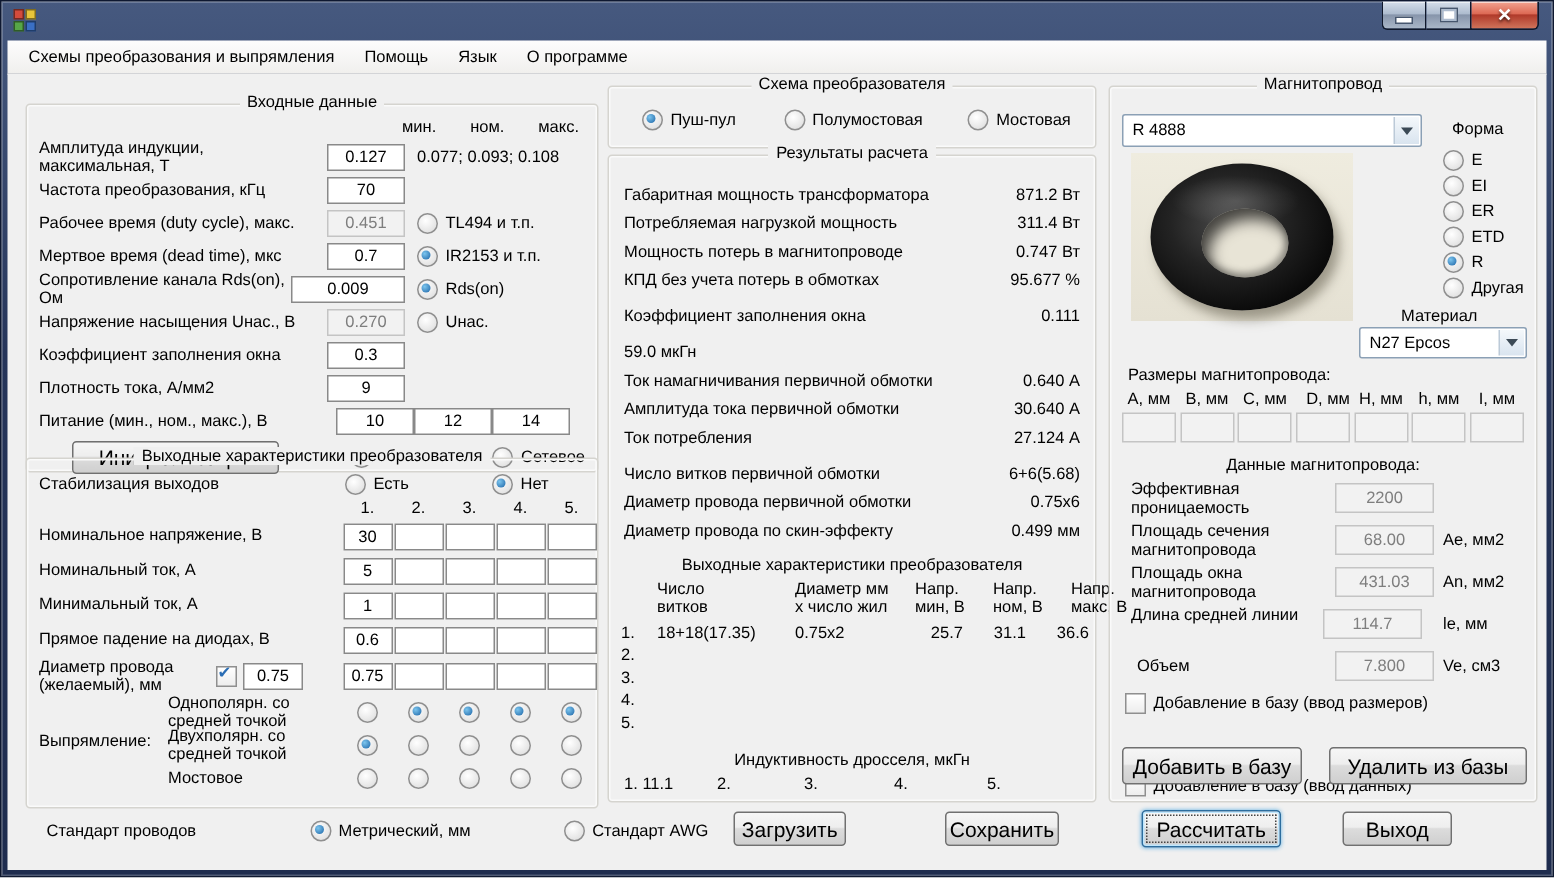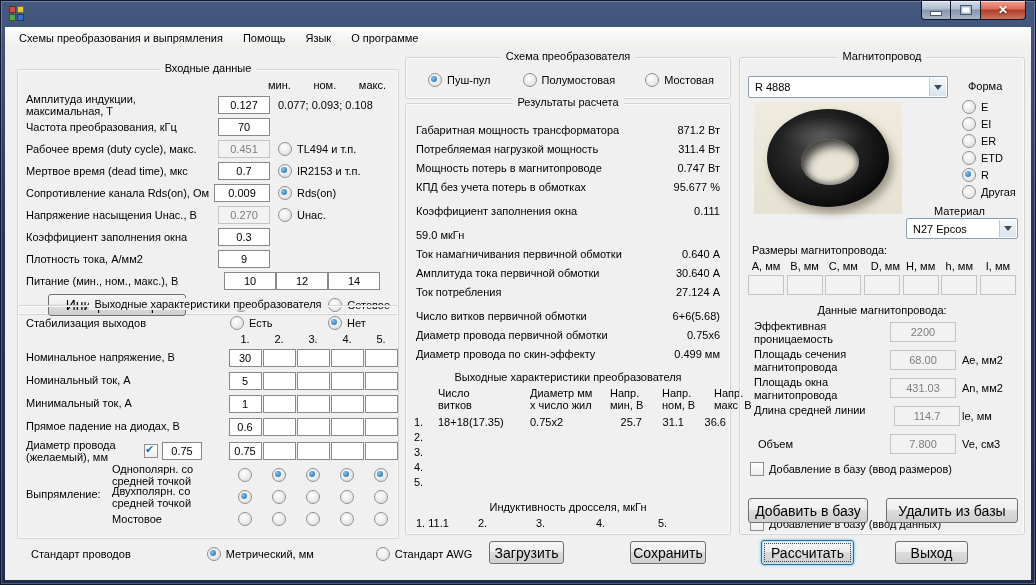--- a/index.html
+++ b/index.html
@@ -139,21 +139,21 @@
         <div class="ig-row">
           <span class="lab">Мертвое время (dead time), мкс</span>
           <input class="tin" style="width: 52px;" value="0.7">
           <span class="after">
               <span class="rb on"></span>
               <span class="rlbl">IR2153 и т.п.</span>
             </span>
         </div>
         <div class="ig-row">
           <span class="lab">Сопротивление канала Rds(on), Ом</span>
-          <input class="tin" style="width: 56px;" value="0.009">
+          <input class="tin" style="width: 76px;" value="0.009">
           <span class="after">
               <span class="rb on"></span>
               <span class="rlbl">Rds(on)</span>
             </span>
         </div>
         <div class="ig-row">
           <span class="lab">Напряжение насыщения Uнас., В</span>
           <input class="tin dis" style="width: 52px;" value="0.270">
           <span class="after">
               <span class="rb"></span>
@@ -592,21 +592,21 @@
 
       <div style="position:absolute;left:14px;top:290px;width:128px;line-height:13px;">Площадь сечения магнитопровода</div>
       <input class="tin dis" style="position: absolute; left: 150px; top: 292px; width: 66px; height: 20px;" value="68.00">
       <span style="position:absolute;left:222px;top:296px;">Ae, мм2</span>
 
       <div style="position:absolute;left:14px;top:318px;width:128px;line-height:13px;">Площадь окна магнитопровода</div>
       <input class="tin dis" style="position: absolute; left: 150px; top: 320px; width: 66px; height: 20px;" value="431.03">
       <span style="position:absolute;left:222px;top:324px;">An, мм2</span>
 
       <div style="position:absolute;left:14px;top:346px;width:128px;line-height:13px;">Длина средней линии</div>
-      <input class="tin dis" style="position: absolute; left: 154px; top: 348px; width: 66px; height: 20px;" value="114.7">
+      <input class="tin dis" style="position: absolute; left: 142px; top: 348px; width: 66px; height: 20px;" value="114.7">
       <span style="position:absolute;left:222px;top:352px;">le, мм</span>
 
       <div style="position:absolute;left:18px;top:380px;width:128px;">Объем</div>
       <input class="tin dis" style="position: absolute; left: 150px; top: 376px; width: 66px; height: 20px;" value="7.800">
       <span style="position:absolute;left:222px;top:380px;">Ve, см3</span>
 
       <div style="position:absolute;left:10px;top:404px;display:flex;align-items:center;">
         <span class="cb"></span>
         <span class="rlbl">Добавление в базу (ввод размеров)</span>
       </div>

